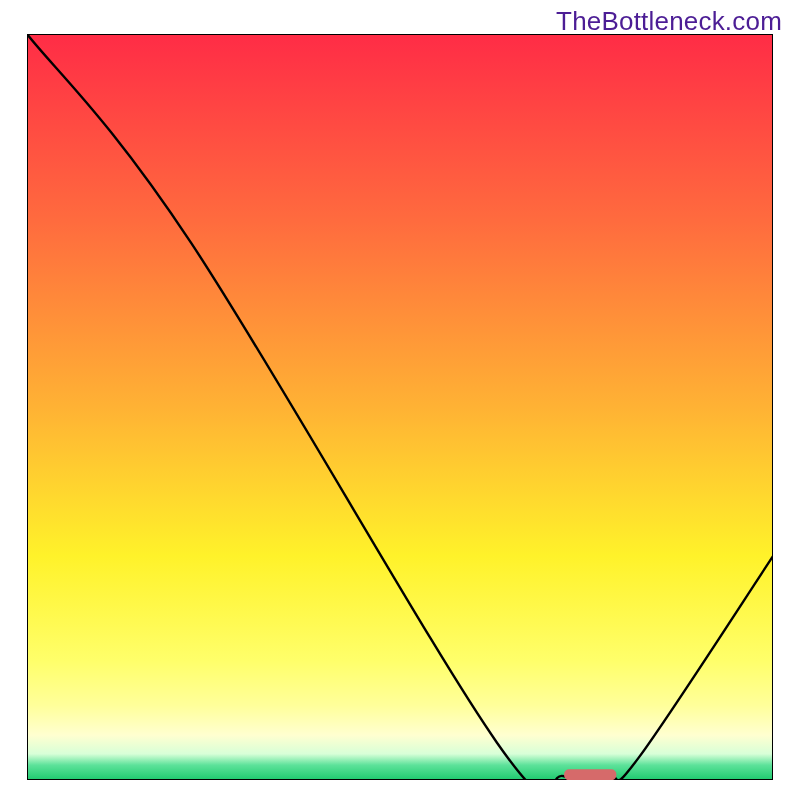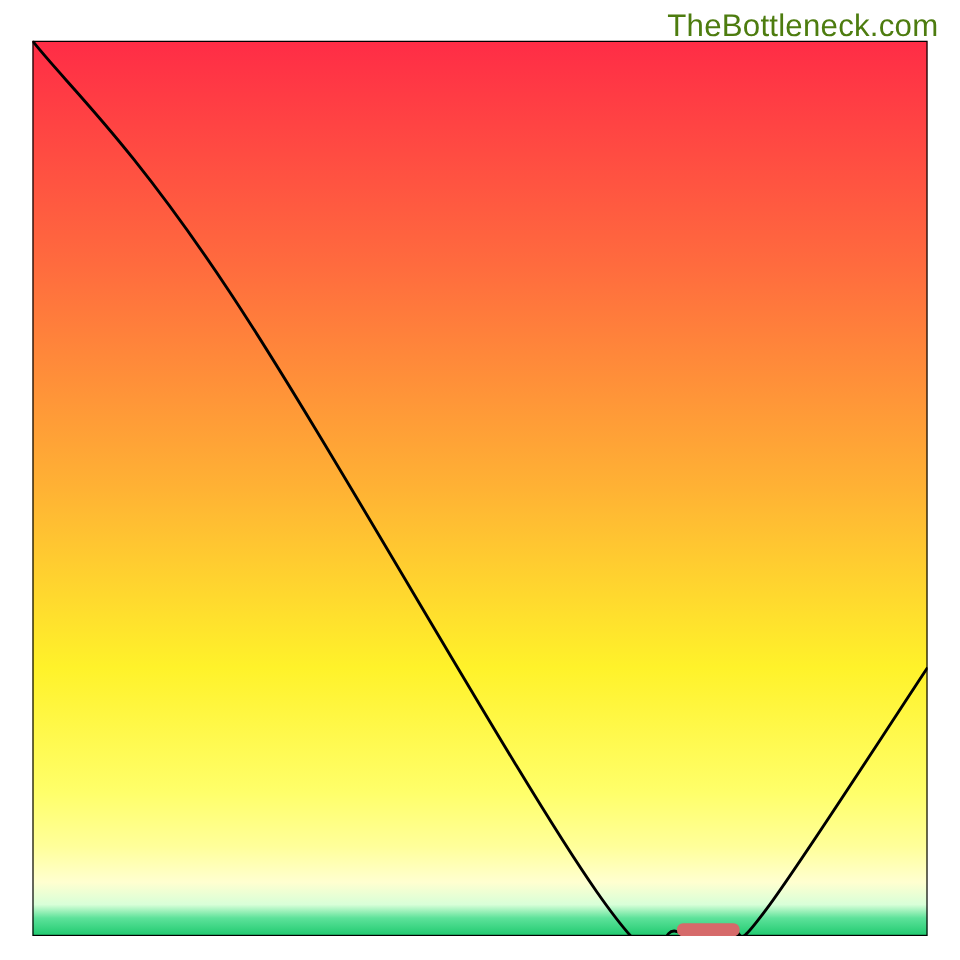--- a/index.html
+++ b/index.html
@@ -14,21 +14,21 @@
     position: relative;
     width: 800px;
     height: 800px;
   }
   .watermark {
     position: absolute;
     top: 6px;
     right: 18px;
     font-size: 26px;
     font-weight: 500;
-    color: #4d7c0f;
+    color: #4c1d95;
     letter-spacing: 0.2px;
   }
   .plot {
     position: absolute;
     left: 27px;
     top: 34px;
     width: 746px;
     height: 746px;
   }
   svg {

